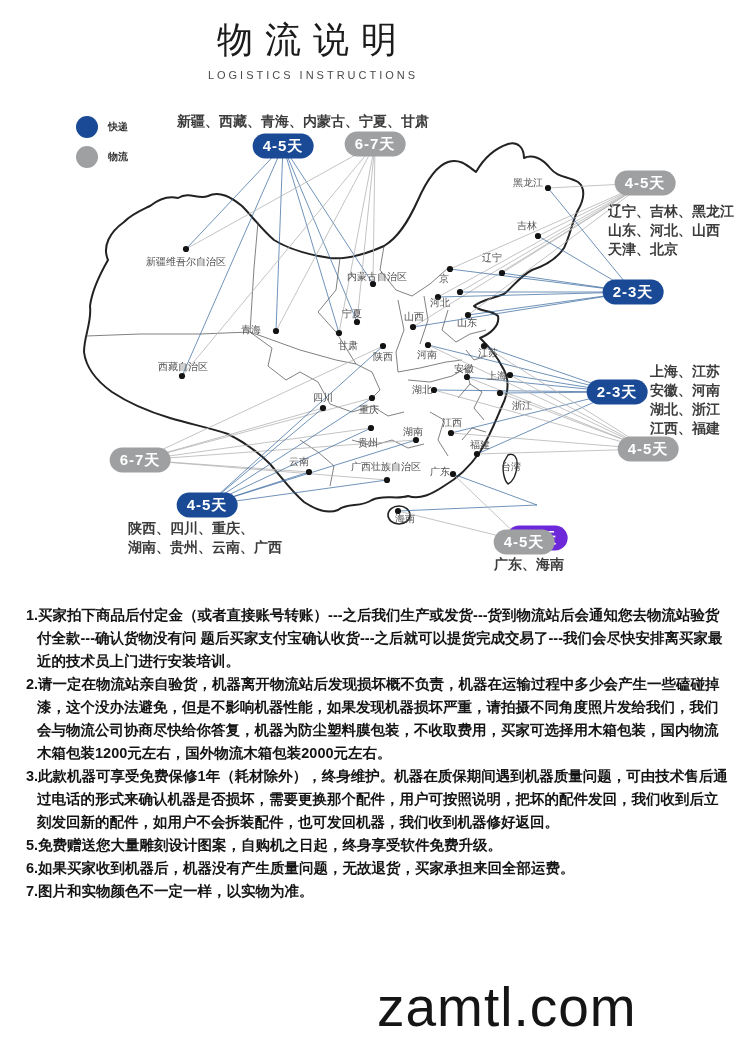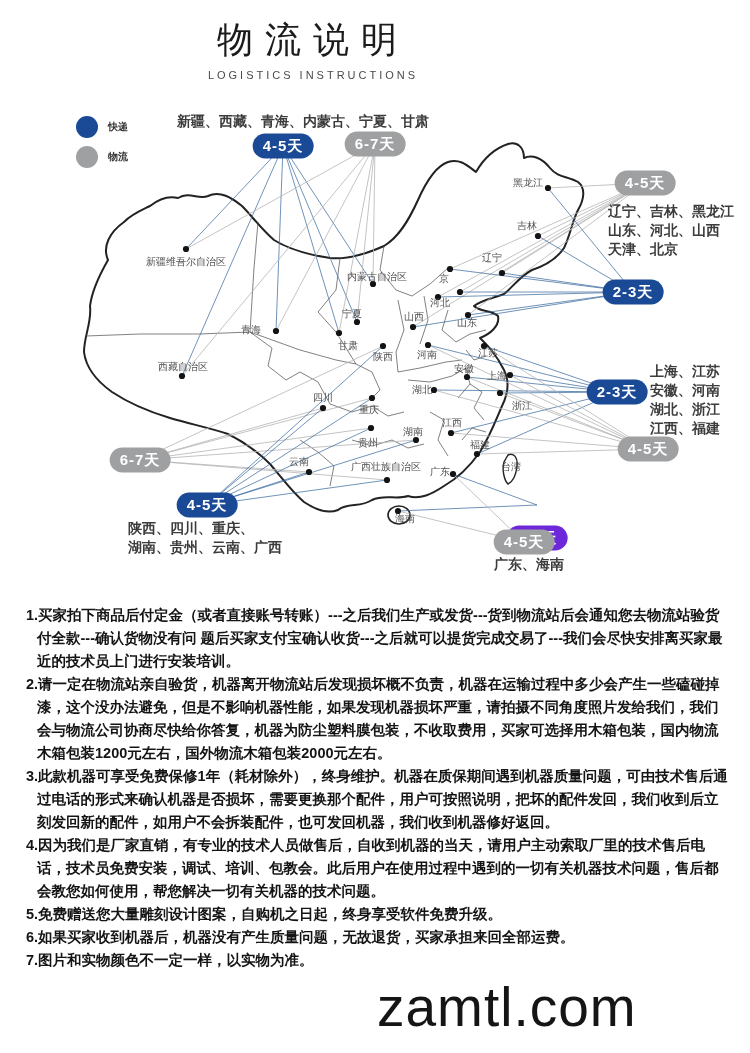--- a/index.html
+++ b/index.html
@@ -251,20 +251,19 @@
       <div class="badge" style="left: 140px; top: 460px; background: rgb(159, 160, 162);">6-7天</div>
       <div class="badge" style="left: 207px; top: 505px; background: rgb(26, 74, 150);">4-5天</div>
       <div class="badge" style="left: 537px; top: 505px; background: #6d28d9; margin-top: 33px;">3-4天</div>
       <div class="badge" style="left: 524px; top: 542px; background: rgb(159, 160, 162);">4-5天</div>
     </div>
 
   <div class="terms" id="terms-list">
       <p class="term">1.买家拍下商品后付定金（或者直接账号转账）---之后我们生产或发货---货到物流站后会通知您去物流站验货付全款---确认货物没有问 题后买家支付宝确认收货---之后就可以提货完成交易了---我们会尽快安排离买家最近的技术员上门进行安装培训。</p>
       <p class="term">2.请一定在物流站亲自验货，机器离开物流站后发现损坏概不负责，机器在运输过程中多少会产生一些磕碰掉漆，这个没办法避免，但是不影响机器性能，如果发现机器损坏严重，请拍摄不同角度照片发给我们，我们会与物流公司协商尽快给你答复，机器为防尘塑料膜包装，不收取费用，买家可选择用木箱包装，国内物流木箱包装1200元左右，国外物流木箱包装2000元左右。</p>
       <p class="term">3.此款机器可享受免费保修1年（耗材除外），终身维护。机器在质保期间遇到机器质量问题，可由技术售后通过电话的形式来确认机器是否损坏，需要更换那个配件，用户可按照说明，把坏的配件发回，我们收到后立刻发回新的配件，如用户不会拆装配件，也可发回机器，我们收到机器修好返回。</p>
-      <p class="term">4.因为我们是厂家直销，有专业的技术人员做售后，自收到机器的当天，请用户主动索取厂里的技术售后电话，技术员免费安装，调试、培训、包教会。此后用户在使用过程中遇到的一切有关机器技术问题，售后都会教您如何使用，帮您解决一切有关机器的技术问题。</p>
       <p class="term">5.免费赠送您大量雕刻设计图案，自购机之日起，终身享受软件免费升级。</p>
       <p class="term">6.如果买家收到机器后，机器没有产生质量问题，无故退货，买家承担来回全部运费。</p>
       <p class="term">7.图片和实物颜色不一定一样，以实物为准。</p>
     </div>
 
   <div class="wm">zamtl.com</div>
 </div>
 
 </body></html>

